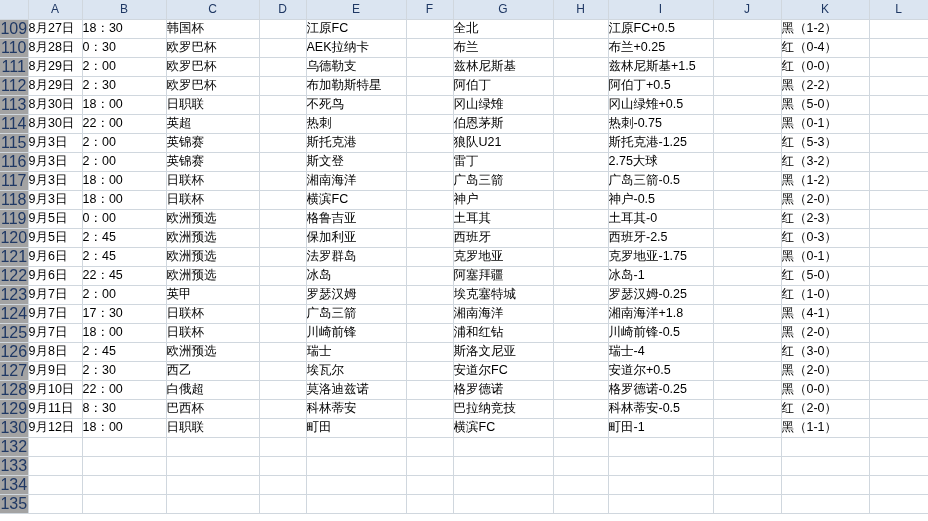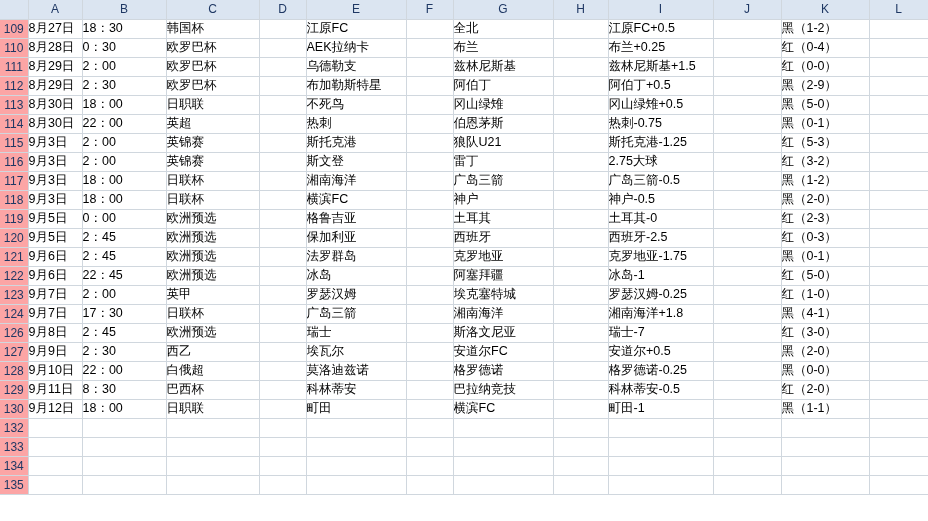--- a/index.html
+++ b/index.html
@@ -41,24 +41,24 @@
     border-right: 1px solid #9db2c8;
     border-bottom: 1px solid #9db2c8;
     height: 18px;
   }
   thead th.corner {
     background: #dbe5f1;
     width: 28px;
   }
   
   td.rowhead {
-    background: #fca5a5;
+    background: #a3a3a3;
     color: #1f3864;
     text-align: center;
-    font-size: 12px;
+    font-size: 16px;
     border-right: 1px solid #9db2c8;
     border-bottom: 1px solid #c3cfdd;
     width: 28px;
   }
   td.cell {
     color: #000000;
     padding-left: 3px;
     padding-right: 3px;
     font-size: 12.5px;
   }
@@ -167,21 +167,21 @@
           <td class="cell ">8月29日</td>
           <td class="cell ">2：30</td>
           <td class="cell ">欧罗巴杯</td>
           <td class="cell "></td>
           <td class="cell ">布加勒斯特星</td>
           <td class="cell "></td>
           <td class="cell ">阿伯丁</td>
           <td class="cell "></td>
           <td class="cell ">阿伯丁+0.5</td>
           <td class="cell "></td>
-          <td class="cell c-black">黑（2-9）</td>
+          <td class="cell c-black">黑（2-2）</td>
           <td class="cell "></td>
         </tr>
         <tr>
           <td class="rowhead">113</td>
           <td class="cell ">8月30日</td>
           <td class="cell ">18：00</td>
           <td class="cell ">日职联</td>
           <td class="cell "></td>
           <td class="cell ">不死鸟</td>
           <td class="cell "></td>
@@ -351,30 +351,45 @@
           <td class="cell ">广岛三箭</td>
           <td class="cell "></td>
           <td class="cell ">湘南海洋</td>
           <td class="cell "></td>
           <td class="cell ">湘南海洋+1.8</td>
           <td class="cell "></td>
           <td class="cell c-black">黑（4-1）</td>
           <td class="cell "></td>
         </tr>
         <tr>
+          <td class="rowhead">125</td>
+          <td class="cell ">9月7日</td>
+          <td class="cell ">18：00</td>
+          <td class="cell ">日联杯</td>
+          <td class="cell "></td>
+          <td class="cell ">川崎前锋</td>
+          <td class="cell "></td>
+          <td class="cell ">浦和红钻</td>
+          <td class="cell "></td>
+          <td class="cell ">川崎前锋-0.5</td>
+          <td class="cell "></td>
+          <td class="cell c-black">黑（2-0）</td>
+          <td class="cell "></td>
+        </tr>
+        <tr>
           <td class="rowhead">126</td>
           <td class="cell ">9月8日</td>
           <td class="cell ">2：45</td>
           <td class="cell ">欧洲预选</td>
           <td class="cell "></td>
           <td class="cell ">瑞士</td>
           <td class="cell "></td>
           <td class="cell ">斯洛文尼亚</td>
           <td class="cell "></td>
-          <td class="cell ">瑞士-7</td>
+          <td class="cell ">瑞士-4</td>
           <td class="cell "></td>
           <td class="cell c-red">红（3-0）</td>
           <td class="cell "></td>
         </tr>
         <tr>
           <td class="rowhead">127</td>
           <td class="cell ">9月9日</td>
           <td class="cell ">2：30</td>
           <td class="cell ">西乙</td>
           <td class="cell "></td>

